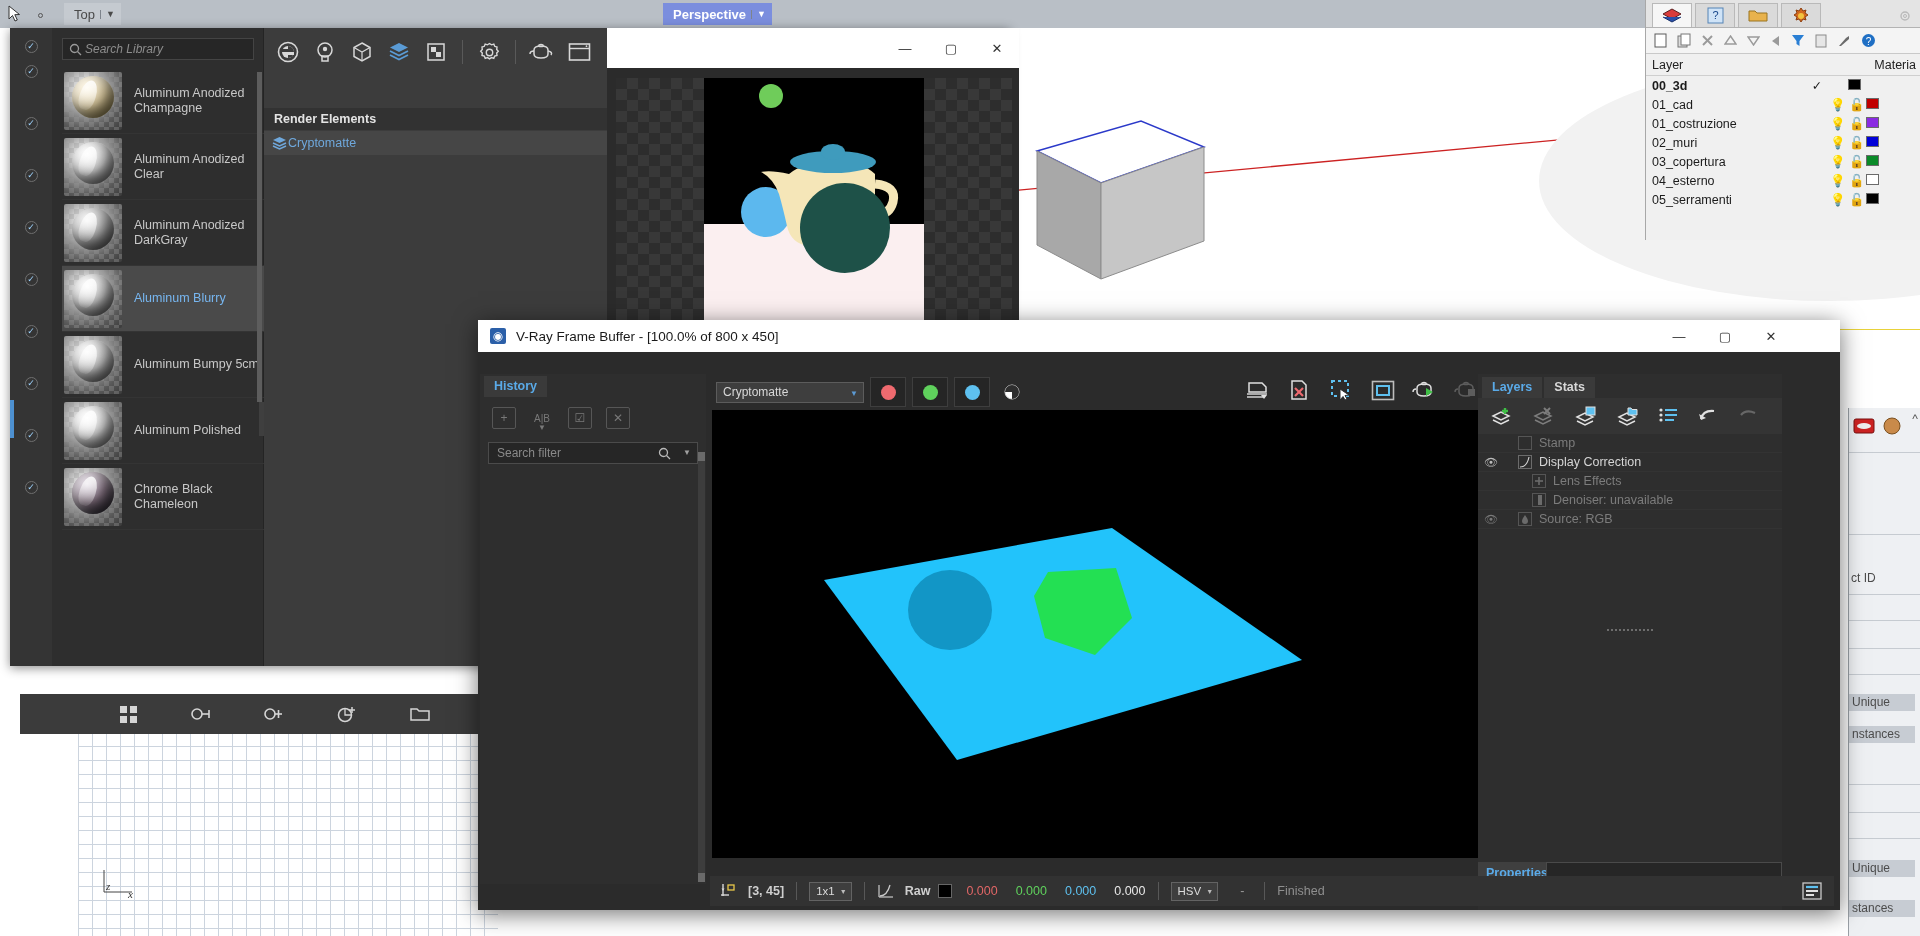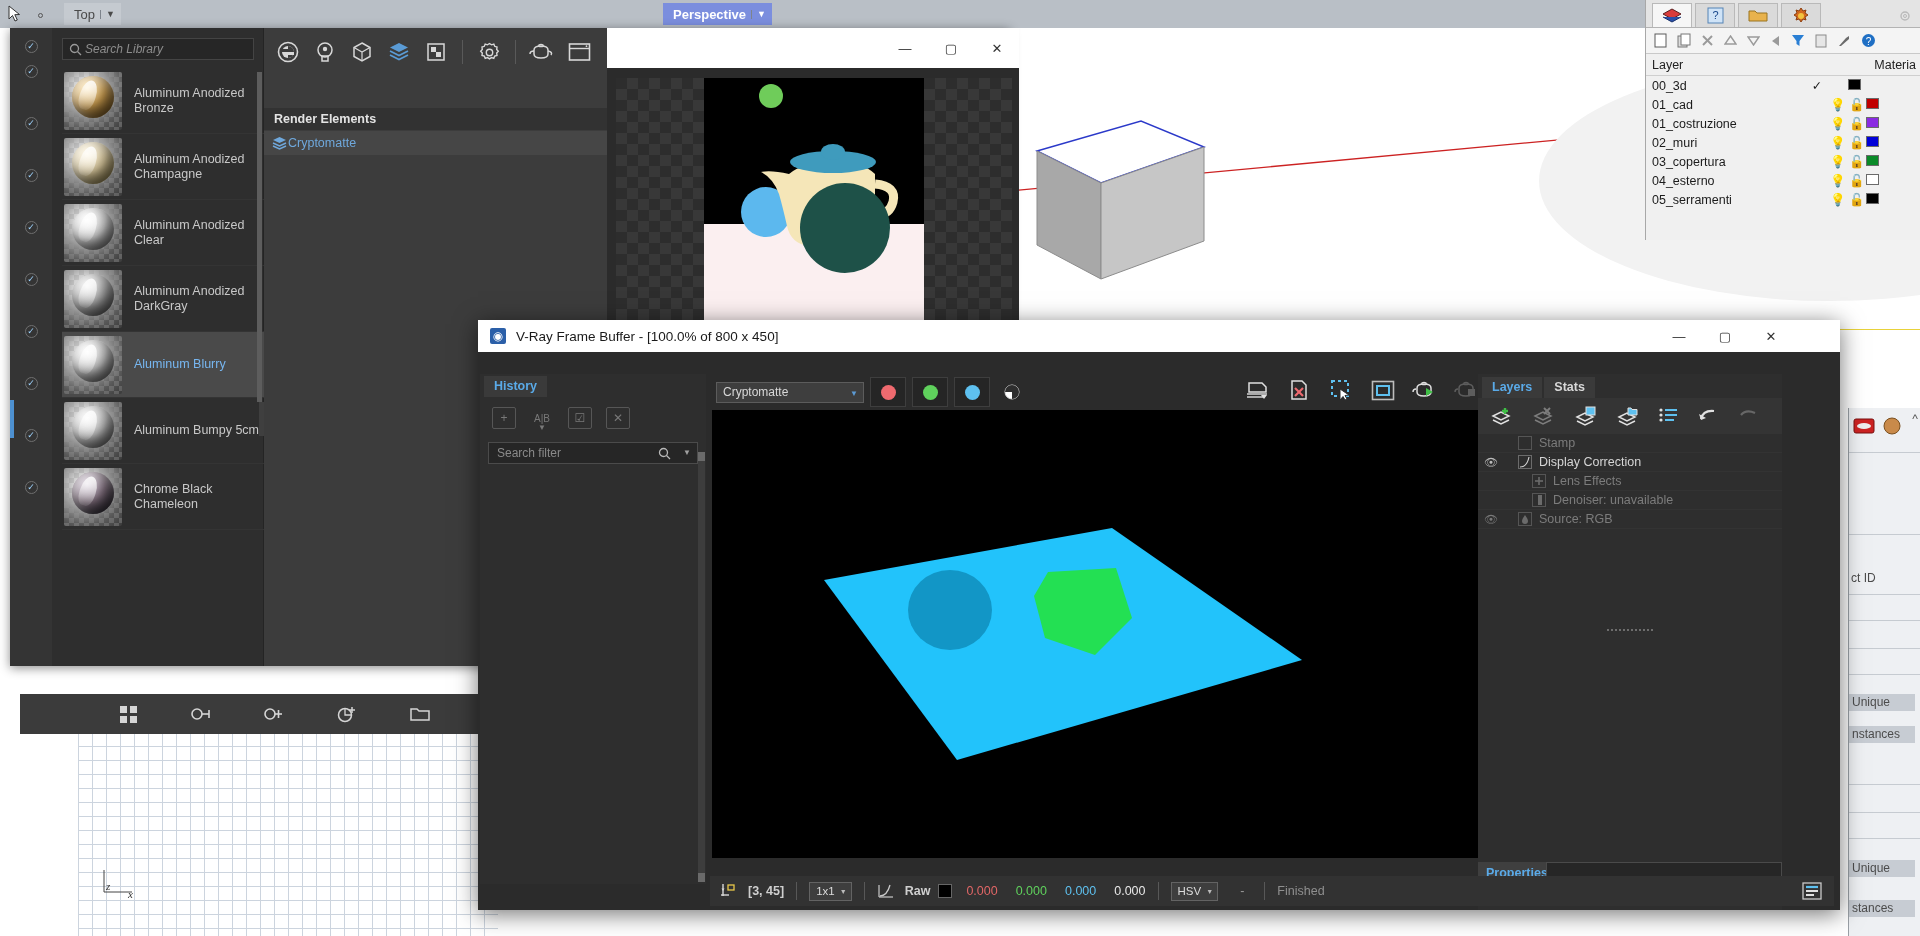--- a/index.html
+++ b/index.html
@@ -106,21 +106,21 @@
     border-bottom:1px solid #b3b3b3; padding-left:6px; gap:3px; }
   .lp-tab { width:40px; height:24px; display:flex; align-items:center; justify-content:center;
     background:#dadada; border:1px solid #b9b9b9; border-bottom:none; }
   .lp-tab.active { background:#f6f6f6; }
   .lp-tools { height:26px; display:flex; align-items:center; gap:10px; padding-left:8px;
     border-bottom:1px solid #c9c9c9; background:#f4f4f4;}
   .lp-head { display:flex; height:22px; align-items:center; font-size:12.5px; color:#222;
     border-bottom:1px solid #cfcfcf; }
   .lp-row { display:flex; height:19px; align-items:center; font-size:12.5px; color:#1b1b1b; }
   .lp-row .nm { width:160px; padding-left:6px; }
-  .lp-row.bold .nm { font-weight:normal; }
+  .lp-row.bold .nm { font-weight:bold; }
   .sw { width:13px; height:11px; border:1px solid #6a6a6a; display:inline-block; }
 
   
   .props-strip { position:absolute; left:1848px; top:408px; width:72px; height:528px;
     background:#eef0f3; border-left:1px solid #9aa0a6; font-size:12px; color:#4c4c4c; }
   .ps-line { position:absolute; left:0; width:72px; border-top:1px solid #c6cbd1; }
   .ps-lbl { position:absolute; left:2px; }
   .ps-btn { position:absolute; left:0; width:66px; height:17px; background:#c7ccd3; color:#4c4c4c;
      font-size:12px; padding-left:3px; line-height:17px; }
 
@@ -439,28 +439,20 @@
         <svg class="mag" width="13" height="13">
             <circle cx="5.5" cy="5.5" r="4" fill="none" stroke="#9a9a9a" stroke-width="1.3"></circle>
             <line x1="8.5" y1="8.5" x2="12" y2="12" stroke="#9a9a9a" stroke-width="1.3"></line>
           </svg>
         <span>Search Library</span>
       </div>
       <div class="mat-list">
         <div class="mat-row">
             <div class="mat-thumb">
               <div class="chk"></div>
-              <div class="ball" style="background:radial-gradient(circle at 36% 28%, #ffe9b8, #c79a4e 45%, #7c5a23 80%)"></div>
-              <div class="swoosh"></div>
-            </div>
-            <div class="mat-name">Aluminum Anodized Bronze</div>
-          </div>
-        <div class="mat-row">
-            <div class="mat-thumb">
-              <div class="chk"></div>
               <div class="ball" style="background:radial-gradient(circle at 36% 28%, #fff6e0, #d8c79c 45%, #8d7e4e 80%)"></div>
               <div class="swoosh"></div>
             </div>
             <div class="mat-name">Aluminum Anodized Champagne</div>
           </div>
         <div class="mat-row">
             <div class="mat-thumb">
               <div class="chk"></div>
               <div class="ball" style="background:radial-gradient(circle at 36% 28%, #ffffff, #cfcfcf 45%, #767676 80%)"></div>
               <div class="swoosh"></div>
@@ -483,20 +475,28 @@
             </div>
             <div class="mat-name">Aluminum Blurry</div>
           </div>
         <div class="mat-row">
             <div class="mat-thumb">
               <div class="chk"></div>
               <div class="ball" style="background:radial-gradient(circle at 36% 28%, #fafafa, #c2c2c2 45%, #6b6b6b 80%)"></div>
               <div class="swoosh"></div>
             </div>
             <div class="mat-name">Aluminum Bumpy 5cm</div>
+          </div>
+        <div class="mat-row">
+            <div class="mat-thumb">
+              <div class="chk"></div>
+              <div class="ball" style="background:radial-gradient(circle at 36% 28%, #ffffff, #d6d6d6 45%, #7a7a7a 80%)"></div>
+              <div class="swoosh"></div>
+            </div>
+            <div class="mat-name">Aluminum Polished</div>
           </div>
         <div class="mat-row">
             <div class="mat-thumb">
               <div class="chk"></div>
               <div class="ball" style="background:radial-gradient(circle at 36% 28%, #dcd2e0, #7b6a78 45%, #2e2a33 80%)"></div>
               <div class="swoosh"></div>
             </div>
             <div class="mat-name">Chrome Black Chameleon</div>
           </div>
       </div>

